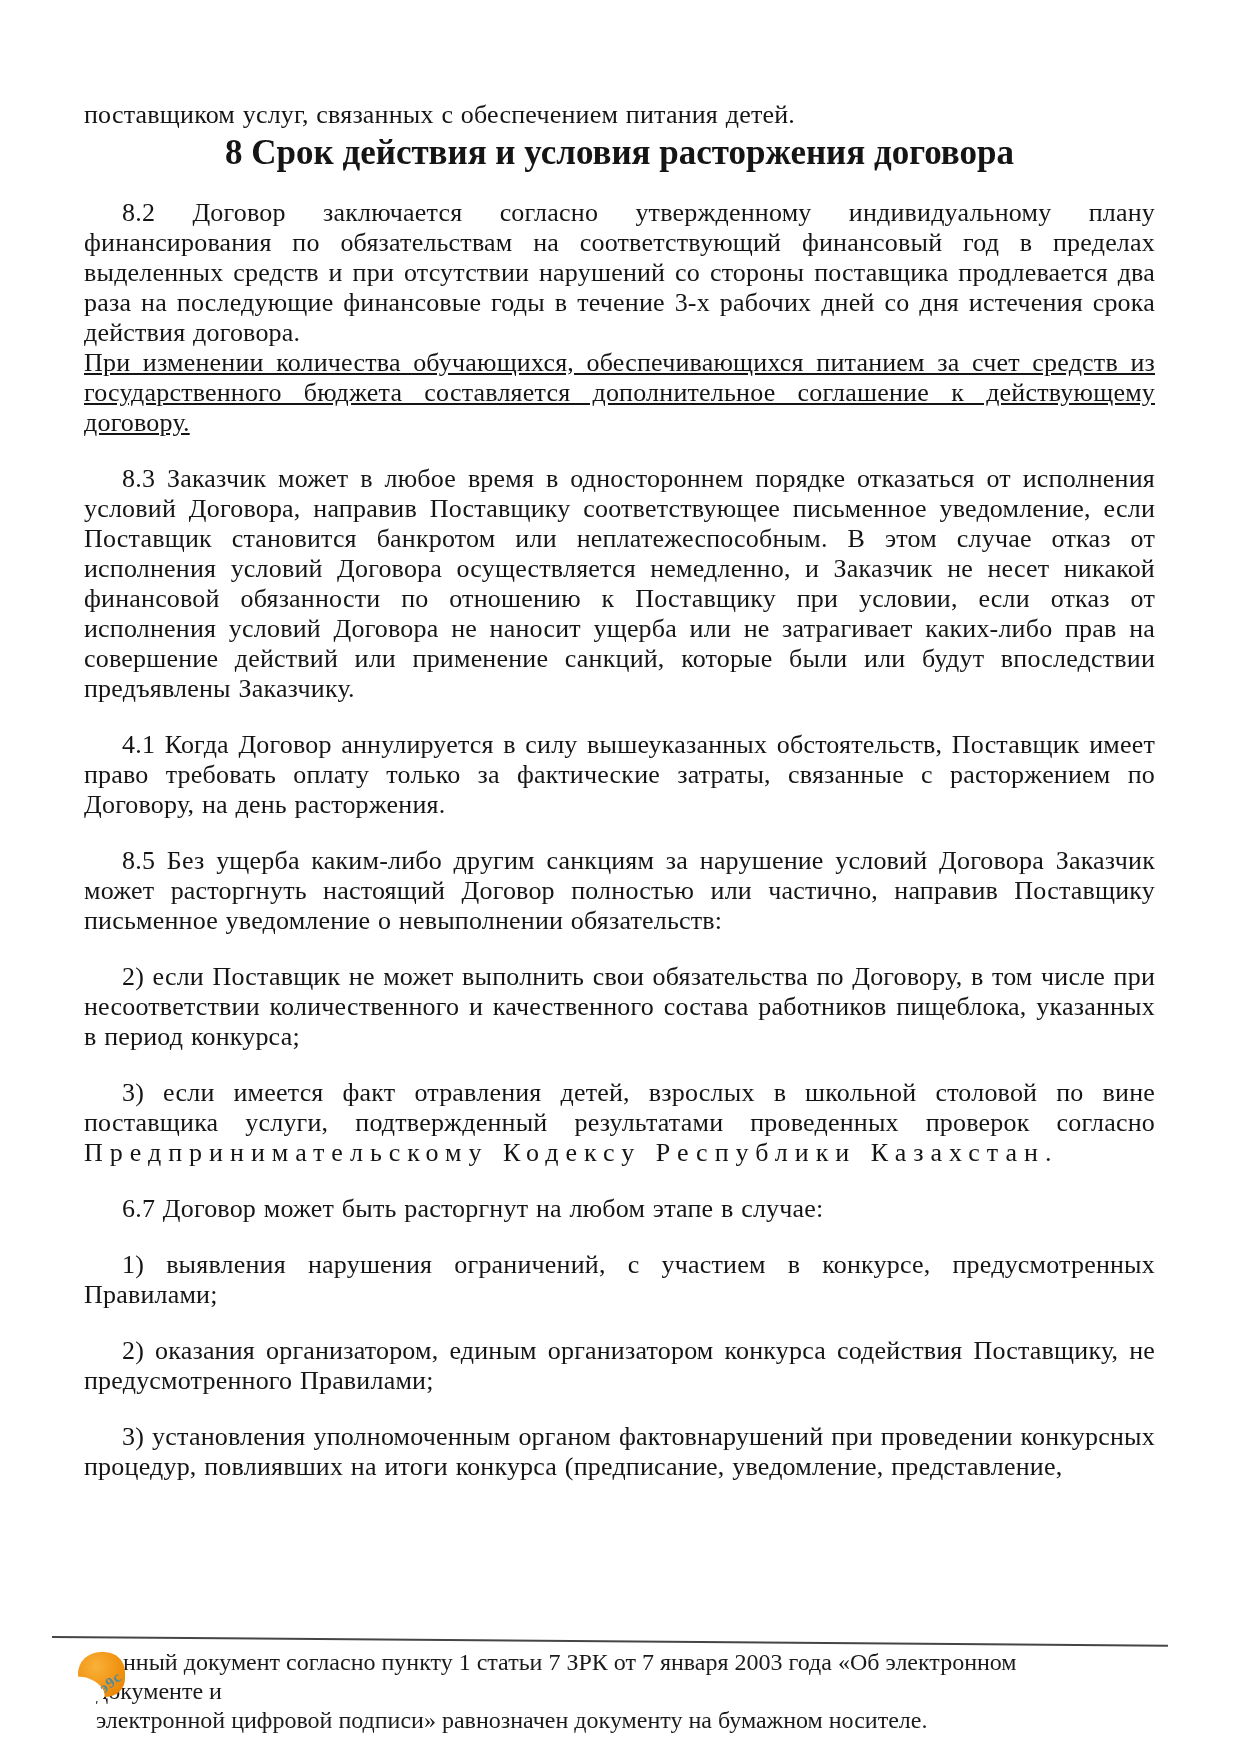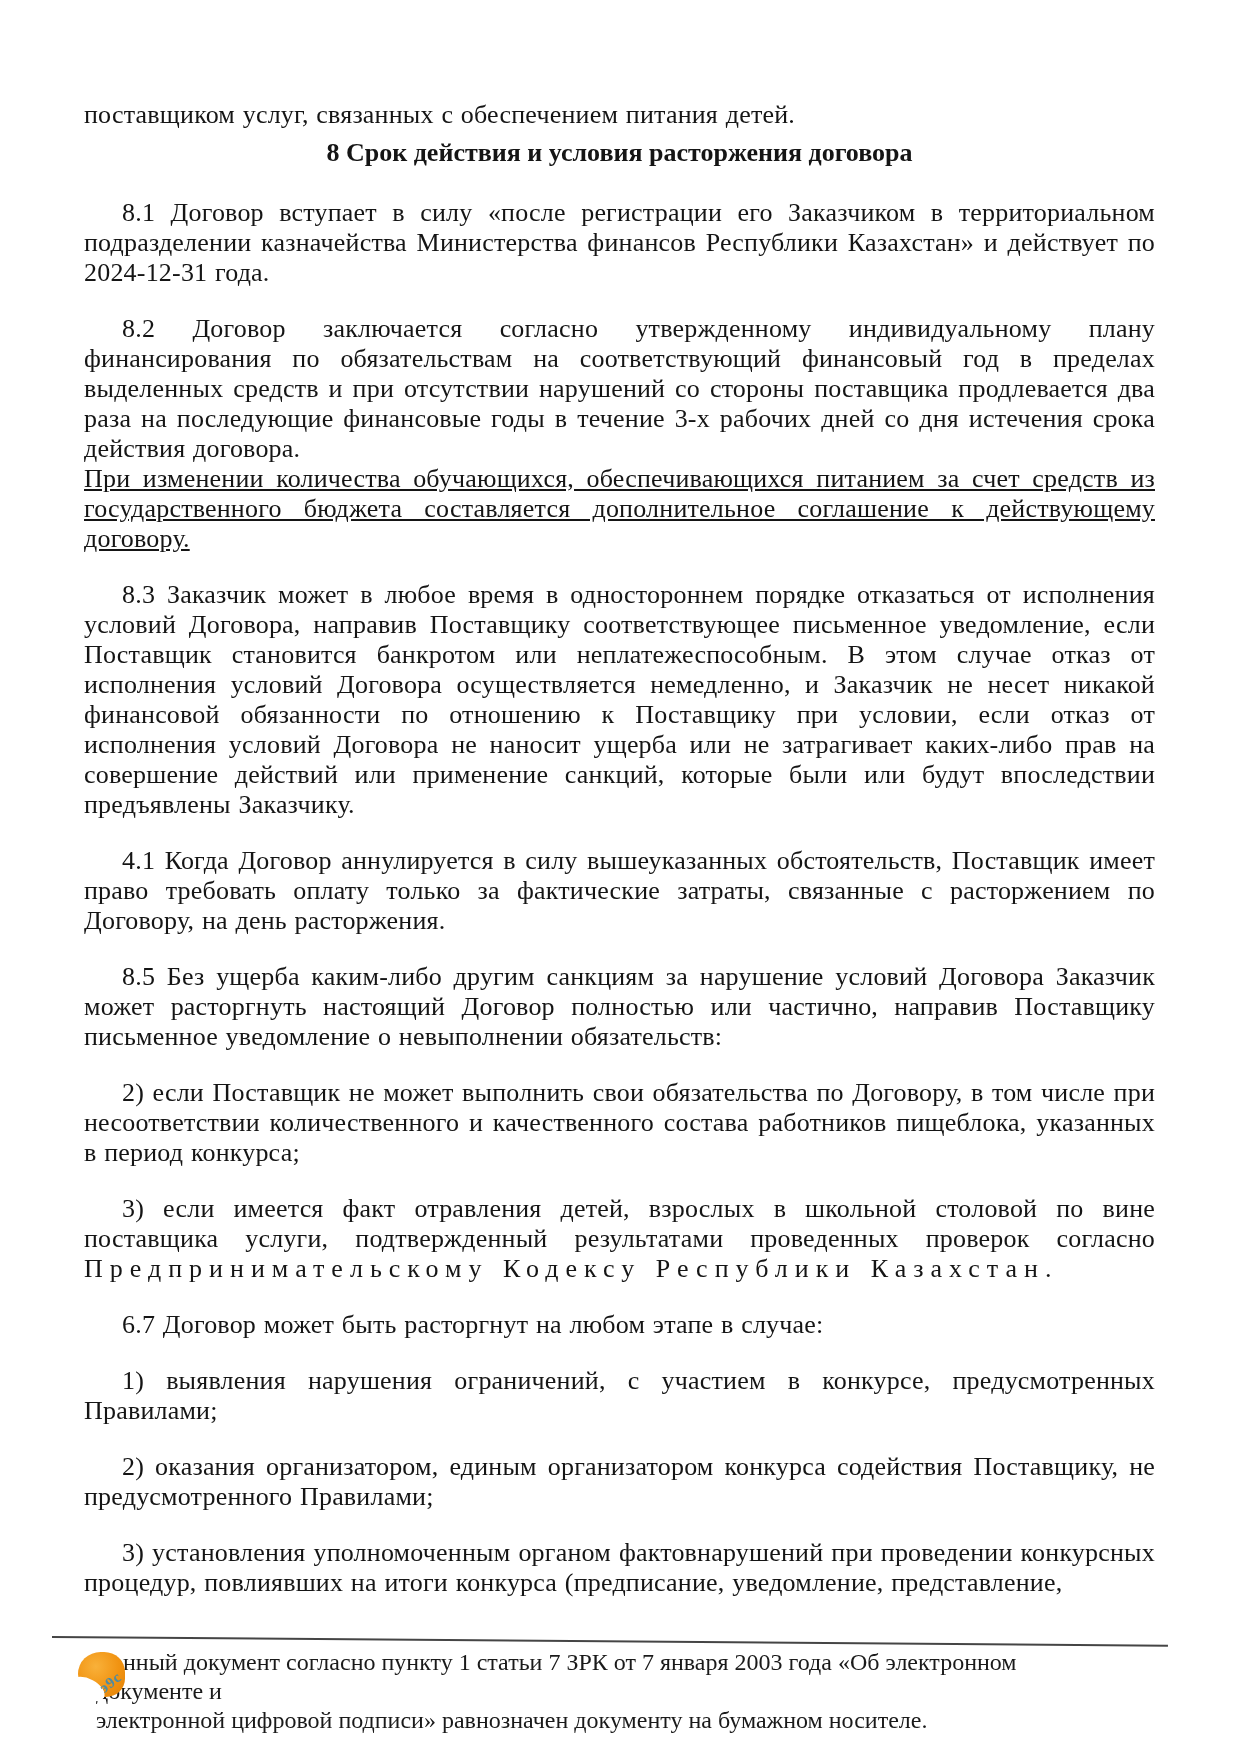--- a/index.html
+++ b/index.html
@@ -34,21 +34,21 @@
   .doc-body p.noindent { text-indent: 0; text-decoration: underline; }
   .doc-body p.tight { margin-bottom: 0; }
 
   .doc-body .cont {
     text-indent: 0;
     text-align: left;
     margin-bottom: 8px;
   }
 
   .doc-body h1 {
-    font-size: 26px;
+    font-size: 35px;
     line-height: 30px;
     font-weight: bold;
     text-align: center;
     margin: 0 0 30px 0;
   }
 
   .stretched { letter-spacing: 7px; }
 
   .strike-line {
     position: absolute;
@@ -116,21 +116,20 @@
 </style>
 </head>
 <body>
 
 <div class="page">
 
   <div class="doc-body">
     <p class="cont">поставщиком услуг, связанных с обеспечением питания детей.</p>
     <h1>8 Срок действия и условия расторжения договора</h1>
     <div>
-        <p>8.1 Договор вступает в силу «после регистрации его Заказчиком в территориальном подразделении казначейства Министерства финансов Республики Казахстан» и действует по 2024-12-31 года.</p>
         <p class="tight">8.2 Договор заключается согласно утвержденному индивидуальному плану финансирования по обязательствам на соответствующий финансовый год в пределах выделенных средств и при отсутствии нарушений со стороны поставщика продлевается два раза на последующие финансовые годы в течение 3-х рабочих дней со дня истечения срока действия договора.</p>
         <p class="noindent">При изменении количества обучающихся, обеспечивающихся питанием за счет средств из государственного бюджета составляется дополнительное соглашение к действующему договору.</p>
         <p>8.3 Заказчик может в любое время в одностороннем порядке отказаться от исполнения условий Договора, направив Поставщику соответствующее письменное уведомление, если Поставщик становится банкротом или неплатежеспособным. В этом случае отказ от исполнения условий Договора осуществляется немедленно, и Заказчик не несет никакой финансовой обязанности по отношению к Поставщику при условии, если отказ от исполнения условий Договора не наносит ущерба или не затрагивает каких-либо прав на совершение действий или применение санкций, которые были или будут впоследствии предъявлены Заказчику.</p>
         <p>4.1 Когда Договор аннулируется в силу вышеуказанных обстоятельств, Поставщик имеет право требовать оплату только за фактические затраты, связанные с расторжением по Договору, на день расторжения.</p>
         <p>8.5 Без ущерба каким-либо другим санкциям за нарушение условий Договора Заказчик может расторгнуть настоящий Договор полностью или частично, направив Поставщику письменное уведомление о невыполнении обязательств:</p>
         <p>2) если Поставщик не может выполнить свои обязательства по Договору, в том числе при несоответствии количественного и качественного состава работников пищеблока, указанных в период конкурса;</p>
         <p>3) если имеется факт отравления детей, взрослых в школьной столовой по вине поставщика услуги, подтвержденный результатами проведенных проверок согласно <span class="stretched">Предпринимательскому Кодексу Республики Казахстан.</span></p>
         <p>6.7 Договор может быть расторгнут на любом этапе в случае:</p>
         <p>1) выявления нарушения ограничений, с участием в конкурсе, предусмотренных Правилами;</p>
         <p>2) оказания организатором, единым организатором конкурса содействия Поставщику, не предусмотренного Правилами;</p>

